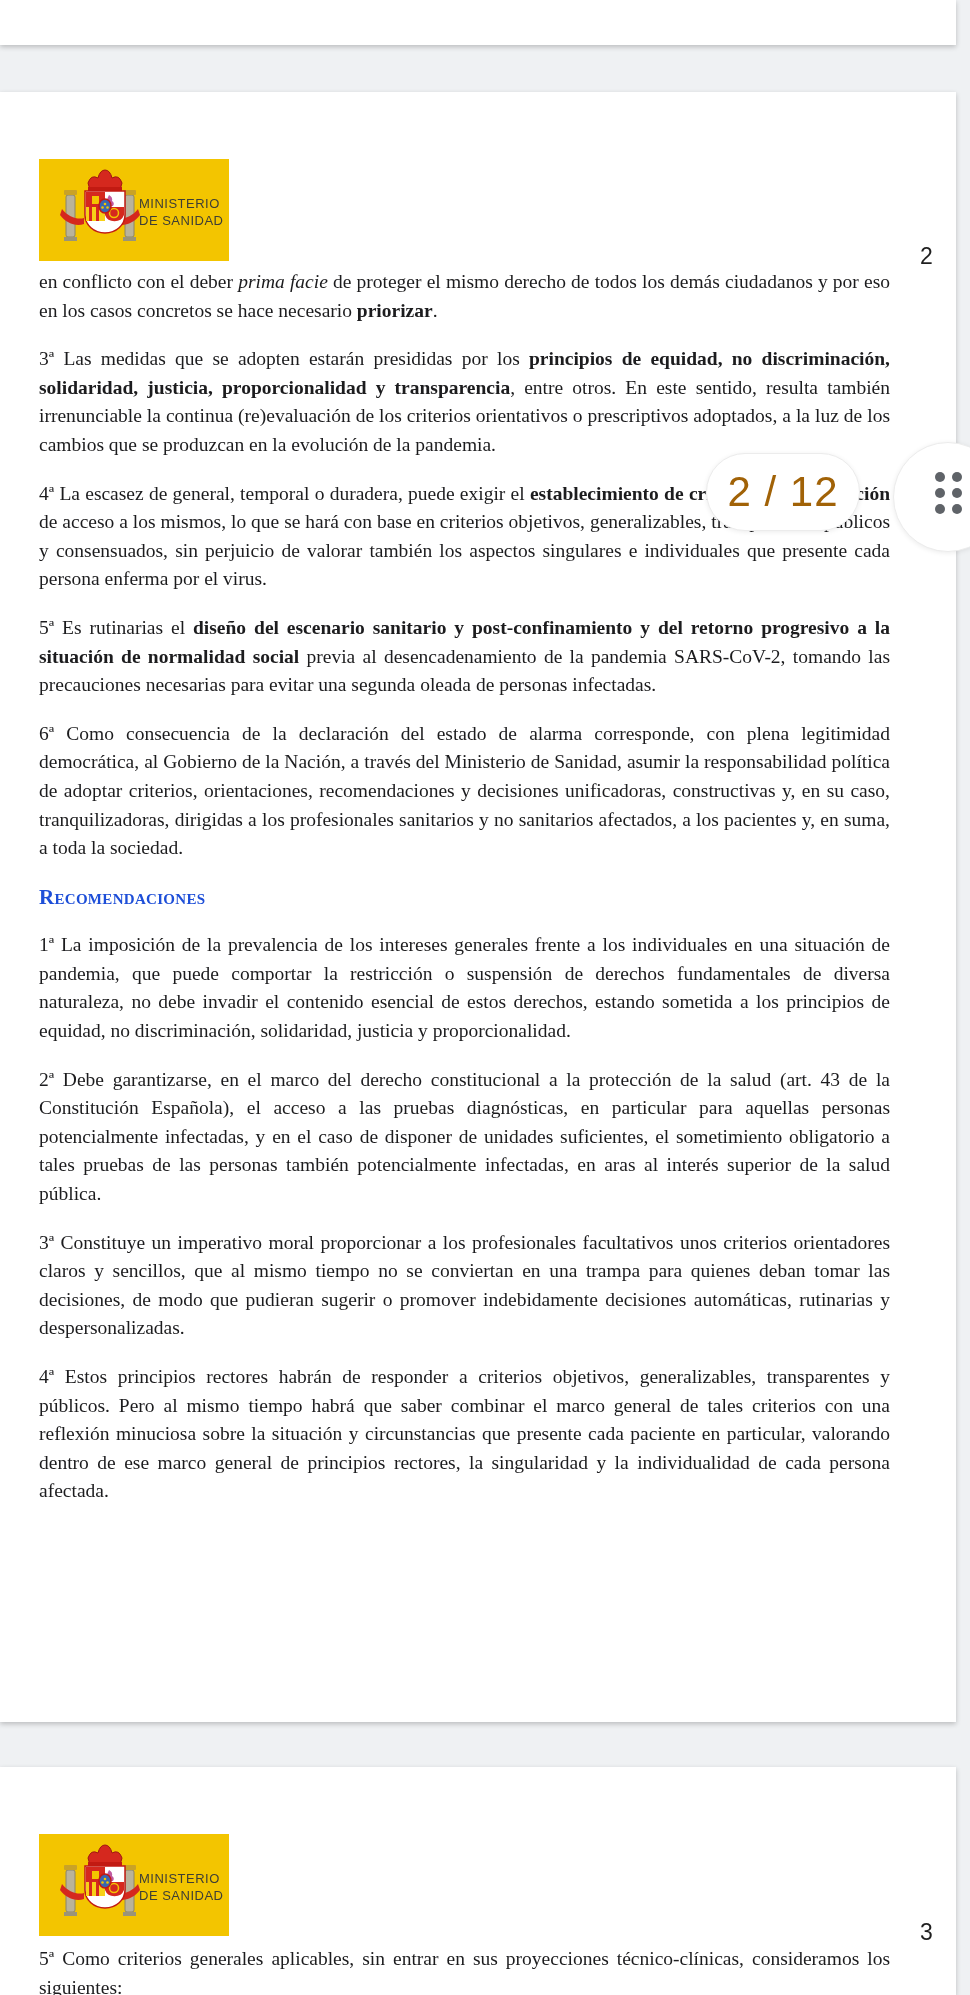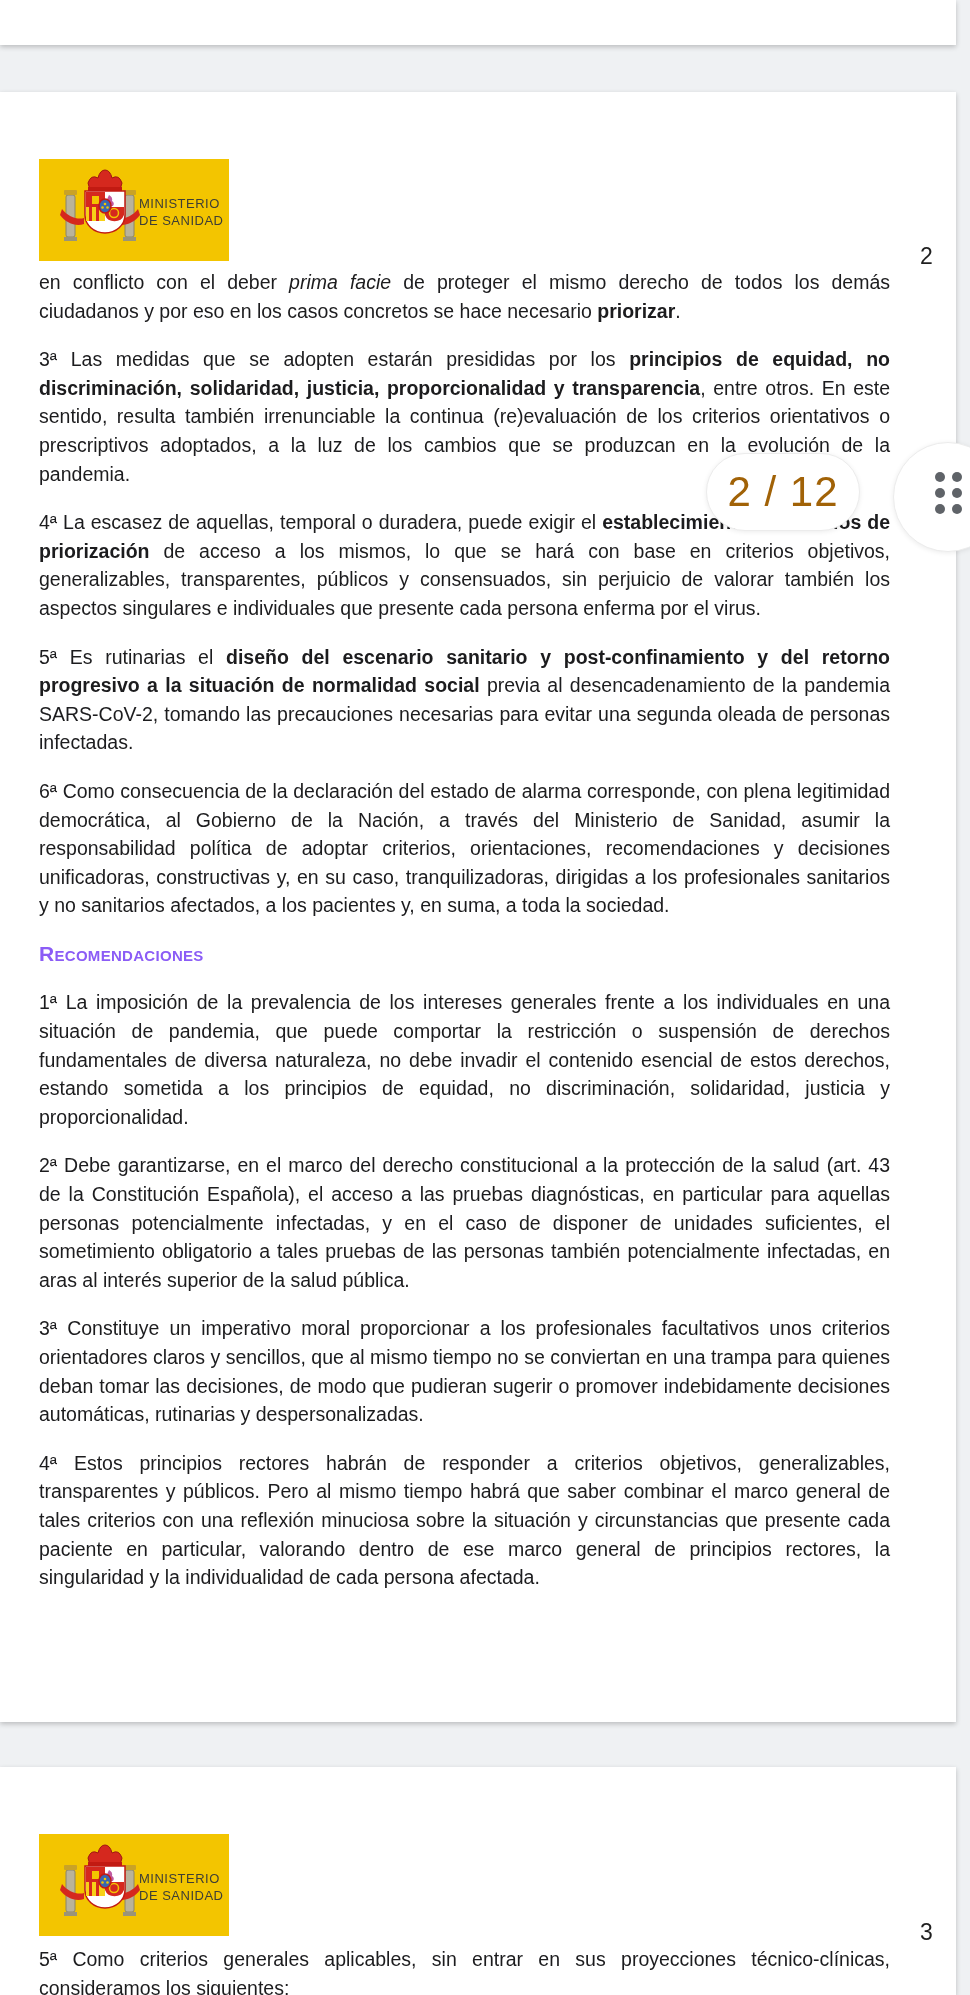--- a/index.html
+++ b/index.html
@@ -26,32 +26,33 @@
   .page-number {
     position: absolute; left: 920px; top: 151px; width: 40px;
     font-size: 23px; color: #1f1f1f; text-align: left;
   }
   #page3 .page-number { top: 152px; }
 
   .textblock {
     position: absolute; left: 39px; top: 176px; width: 851px;
     font-size: 19.5px; line-height: 28.6px; color: #1c1c1e;
     text-align: justify;
+    font-family: Liberation Serif, serif;
   }
   #page3 .textblock { top: 178px; }
   .textblock p { margin: 0 0 20px 0; }
   .textblock b { font-weight: bold; }
   .textblock i { font-style: italic; }
   .doc-heading {
     margin: 20px 0 20px 0;
     font-size: 21px; line-height: 28.6px;
     font-weight: bold;
     font-variant: small-caps;
     letter-spacing: 0.3px;
-    color: #8b5cf6;
+    color: #1d4ed8;
     text-align: left;
   }
 
   
   .page-pill {
     position: absolute; left: 706px; top: 453px;
     width: 154px; height: 78px;
     background: #ffffff;
     border: 1px solid #ececec;
     border-radius: 40px;
@@ -123,21 +124,21 @@
     </g>
     <text x="100" y="49" font-size="13" letter-spacing="0.5" fill="#3e3e35">MINISTERIO</text>
     <text x="100" y="66" font-size="13" letter-spacing="0.5" fill="#3e3e35">DE SANIDAD</text>
   </svg>
 
   <div class="page-number">2</div>
 
   <div class="textblock">
     <p><span>en conflicto con el deber </span><i>prima facie</i><span> de proteger el mismo derecho de todos los demás ciudadanos y por eso en los casos concretos se hace necesario </span><b>priorizar</b><span>.</span></p>
     <p><span>3ª Las medidas que se adopten estarán presididas por los </span><b>principios de equidad, no discriminación, solidaridad, justicia, proporcionalidad y transparencia</b><span>, entre otros. En este sentido, resulta también irrenunciable la continua (re)evaluación de los criterios orientativos o prescriptivos adoptados, a la luz de los cambios que se produzcan en la evolución de la pandemia.</span></p>
-    <p><span>4ª La escasez de aquellas, temporal o duradera, puede exigir el </span><b>establecimiento de criterios de priorización</b><span> de acceso a los mismos, lo que se hará con base en criterios objetivos, generalizables, transparentes, públicos y consensuados, sin perjuicio de valorar también los aspectos singulares e individuales que presente cada persona enferma por el virus.</span></p>
+    <p><span>4ª La escasez de general, temporal o duradera, puede exigir el </span><b>establecimiento de criterios de priorización</b><span> de acceso a los mismos, lo que se hará con base en criterios objetivos, generalizables, transparentes, públicos y consensuados, sin perjuicio de valorar también los aspectos singulares e individuales que presente cada persona enferma por el virus.</span></p>
     <p><span>5ª Es rutinarias el </span><b>diseño del escenario sanitario y post-confinamiento y del retorno progresivo a la situación de normalidad social</b><span> previa al desencadenamiento de la pandemia SARS-CoV-2, tomando las precauciones necesarias para evitar una segunda oleada de personas infectadas.</span></p>
     <p><span>6ª Como consecuencia de la declaración del estado de alarma corresponde, con plena legitimidad democrática, al Gobierno de la Nación, a través del Ministerio de Sanidad, asumir la responsabilidad política de adoptar criterios, orientaciones, recomendaciones y decisiones unificadoras, constructivas y, en su caso, tranquilizadoras, dirigidas a los profesionales sanitarios y no sanitarios afectados, a los pacientes y, en suma, a toda la sociedad.</span></p>
     <h2 class="doc-heading">Recomendaciones</h2>
     <p><span>1ª La imposición de la prevalencia de los intereses generales frente a los individuales en una situación de pandemia, que puede comportar la restricción o suspensión de derechos fundamentales de diversa naturaleza, no debe invadir el contenido esencial de estos derechos, estando sometida a los principios de equidad, no discriminación, solidaridad, justicia y proporcionalidad.</span></p>
     <p><span>2ª Debe garantizarse, en el marco del derecho constitucional a la protección de la salud (art. 43 de la Constitución Española), el acceso a las pruebas diagnósticas, en particular para aquellas personas potencialmente infectadas, y en el caso de disponer de unidades suficientes, el sometimiento obligatorio a tales pruebas de las personas también potencialmente infectadas, en aras al interés superior de la salud pública.</span></p>
     <p><span>3ª Constituye un imperativo moral proporcionar a los profesionales facultativos unos criterios orientadores claros y sencillos, que al mismo tiempo no se conviertan en una trampa para quienes deban tomar las decisiones, de modo que pudieran sugerir o promover indebidamente decisiones automáticas, rutinarias y despersonalizadas.</span></p>
     <p><span>4ª Estos principios rectores habrán de responder a criterios objetivos, generalizables, transparentes y públicos. Pero al mismo tiempo habrá que saber combinar el marco general de tales criterios con una reflexión minuciosa sobre la situación y circunstancias que presente cada paciente en particular, valorando dentro de ese marco general de principios rectores, la singularidad y la individualidad de cada persona afectada.</span></p>
   </div>
 </div>
 

